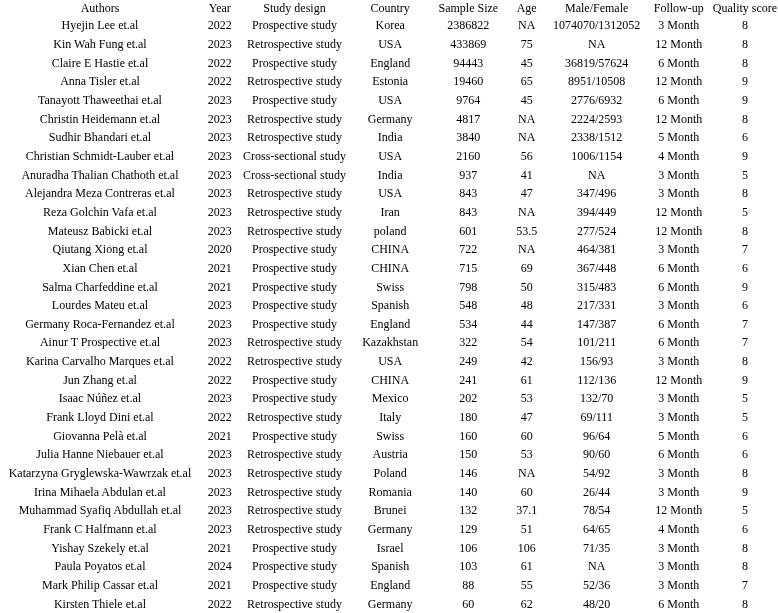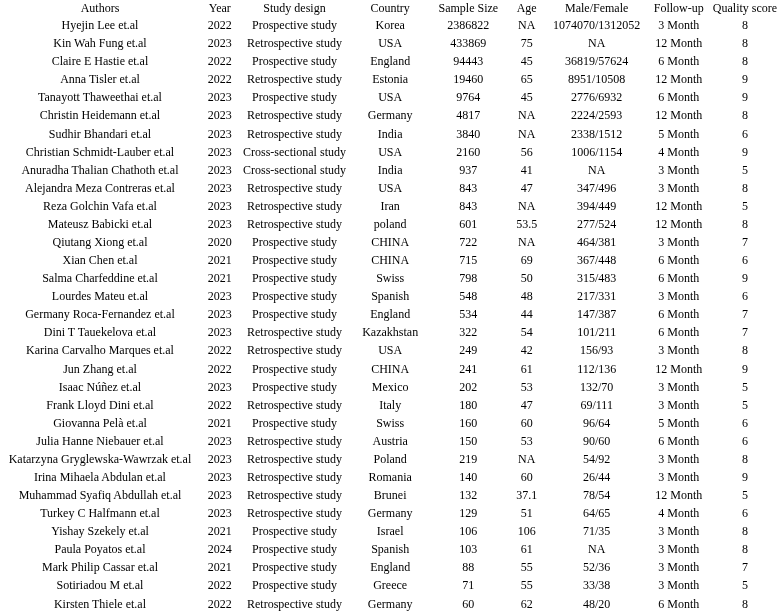--- a/index.html
+++ b/index.html
@@ -253,21 +253,21 @@
         <td>2023</td>
         <td>Prospective study</td>
         <td>England</td>
         <td>534</td>
         <td>44</td>
         <td>147/387</td>
         <td>6 Month</td>
         <td>7</td>
       </tr>
       <tr>
-        <td>Dini T Tauekelova et.al</td>
+        <td>Ainur T Prospective et.al</td>
         <td>2023</td>
         <td>Retrospective study</td>
         <td>Kazakhstan</td>
         <td>322</td>
         <td>54</td>
         <td>101/211</td>
         <td>6 Month</td>
         <td>7</td>
       </tr>
       <tr>
@@ -334,21 +334,21 @@
         <td>53</td>
         <td>90/60</td>
         <td>6 Month</td>
         <td>6</td>
       </tr>
       <tr>
         <td>Katarzyna Gryglewska-Wawrzak et.al</td>
         <td>2023</td>
         <td>Retrospective study</td>
         <td>Poland</td>
-        <td>219</td>
+        <td>146</td>
         <td>NA</td>
         <td>54/92</td>
         <td>3 Month</td>
         <td>8</td>
       </tr>
       <tr>
         <td>Irina Mihaela Abdulan et.al</td>
         <td>2023</td>
         <td>Retrospective study</td>
         <td>Romania</td>
@@ -363,21 +363,21 @@
         <td>2023</td>
         <td>Retrospective study</td>
         <td>Brunei</td>
         <td>132</td>
         <td>37.1</td>
         <td>78/54</td>
         <td>12 Month</td>
         <td>5</td>
       </tr>
       <tr>
-        <td>Turkey C Halfmann et.al</td>
+        <td>Frank C Halfmann et.al</td>
         <td>2023</td>
         <td>Retrospective study</td>
         <td>Germany</td>
         <td>129</td>
         <td>51</td>
         <td>64/65</td>
         <td>4 Month</td>
         <td>6</td>
       </tr>
       <tr>
@@ -407,31 +407,20 @@
         <td>2021</td>
         <td>Prospective study</td>
         <td>England</td>
         <td>88</td>
         <td>55</td>
         <td>52/36</td>
         <td>3 Month</td>
         <td>7</td>
       </tr>
       <tr>
-        <td>Sotiriadou M et.al</td>
-        <td>2022</td>
-        <td>Prospective study</td>
-        <td>Greece</td>
-        <td>71</td>
-        <td>55</td>
-        <td>33/38</td>
-        <td>3 Month</td>
-        <td>5</td>
-      </tr>
-      <tr>
         <td>Kirsten Thiele et.al</td>
         <td>2022</td>
         <td>Retrospective study</td>
         <td>Germany</td>
         <td>60</td>
         <td>62</td>
         <td>48/20</td>
         <td>6 Month</td>
         <td>8</td>
       </tr>

